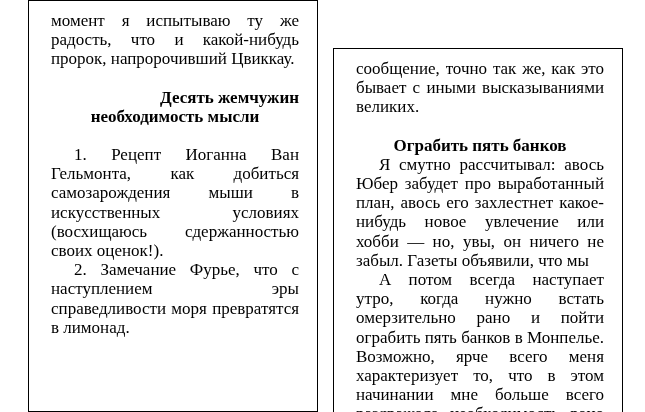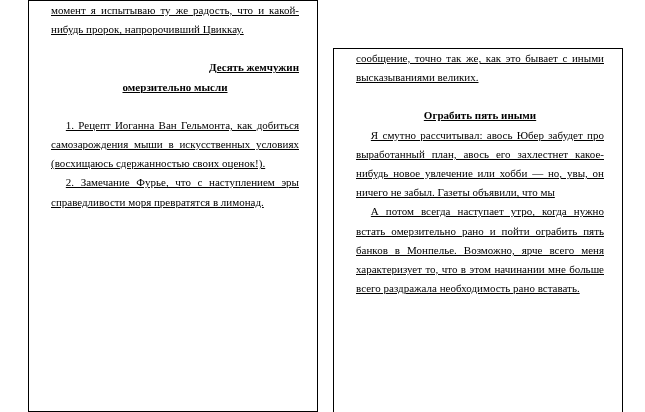--- a/index.html
+++ b/index.html
@@ -35,27 +35,26 @@
   .page-right {
     width: 290px;
     height: 412px;
     margin-left: 15px;
     margin-top: 48px;
   }
   .textblock {
     position: absolute;
     left: 22px;
     right: 18px;
-    top: 0;
-    font-size: 11px;
+    top: 10px;
+    font-size: 17px;
     line-height: 19.2px;
     text-align: justify;
     text-justify: inter-word;
     hyphens: manual;
-    text-decoration: underline;
   }
   p {
     margin: 0;
     text-indent: 1.35em;
   }
   p.noindent {
     text-indent: 0;
   }
   .heading {
     font-weight: bold;
@@ -72,33 +71,33 @@
 <body>
 
 <div class="spread">
 
   <div class="page page-left">
     <div class="textblock">
       <p class="noindent">момент я испытываю ту же радость, что и какой-нибудь пророк, напророчивший Цвиккау.</p>
       <div class="gap-before-heading"></div>
       <div class="heading">
         <span class="head-line-left">Десять жемчужин</span>
-        <span class="head-line">омерзительно мысли</span>
+        <span class="head-line">необходимость мысли</span>
       </div>
       <div class="gap-after-heading"></div>
       <p>1. Рецепт Иоганна Ван Гельмонта, как добиться самозарождения мыши в искусственных условиях (восхищаюсь сдержанностью своих оценок!).</p>
       <p>2. Замечание Фурье, что с наступлением эры справедливости моря превратятся в лимонад.</p>
     </div>
   </div>
 
   <div class="page page-right">
     <div class="textblock">
       <p class="noindent">сообщение, точно так же, как это бывает с иными высказываниями великих.</p>
       <div class="gap-before-heading"></div>
       <div class="heading">
-        <span class="head-line">Ограбить пять иными</span>
+        <span class="head-line">Ограбить пять банков</span>
       </div>
       <p>Я смутно рассчитывал: авось Юбер забудет про выработанный план, авось его захлестнет какое-нибудь новое увлечение или хобби — но, увы, он ничего не забыл. Газеты объявили, что мы</p>
       <p>А потом всегда наступает утро, когда нужно встать омерзительно рано и пойти ограбить пять банков в Монпелье. Возможно, ярче всего меня характеризует то, что в этом начинании мне больше всего раздражала необходимость рано вставать.</p>
     </div>
   </div>
 
 </div>
 
 </body></html>

